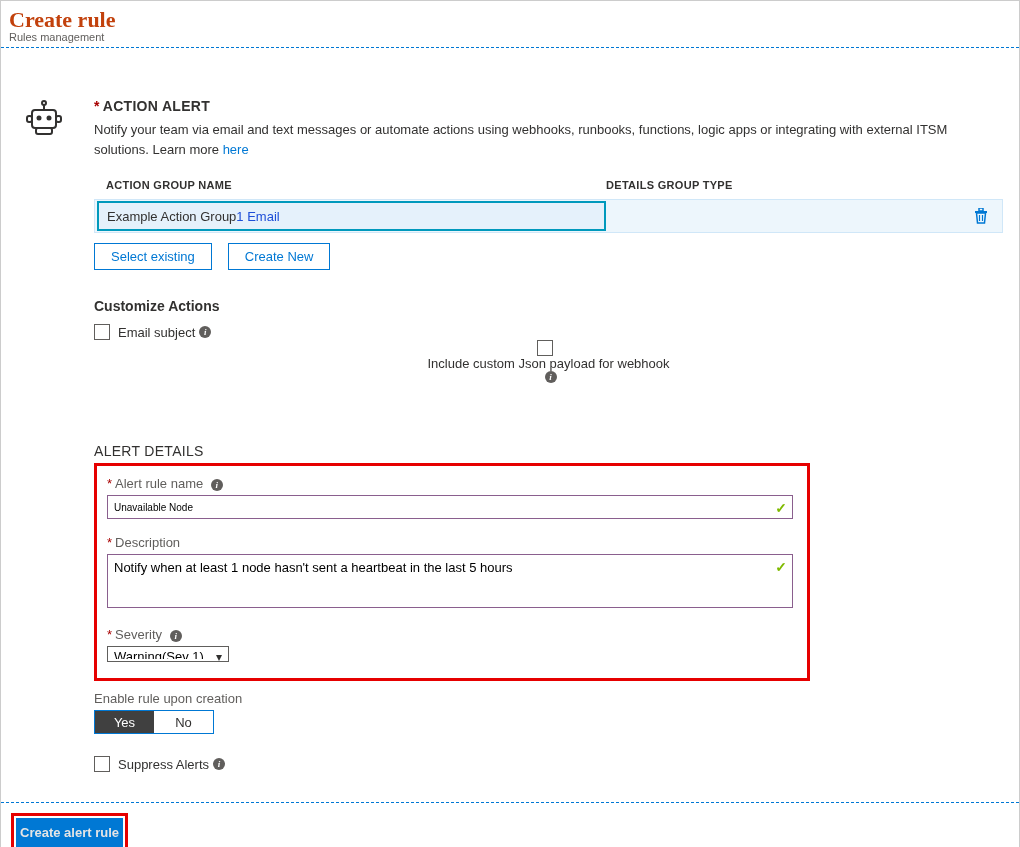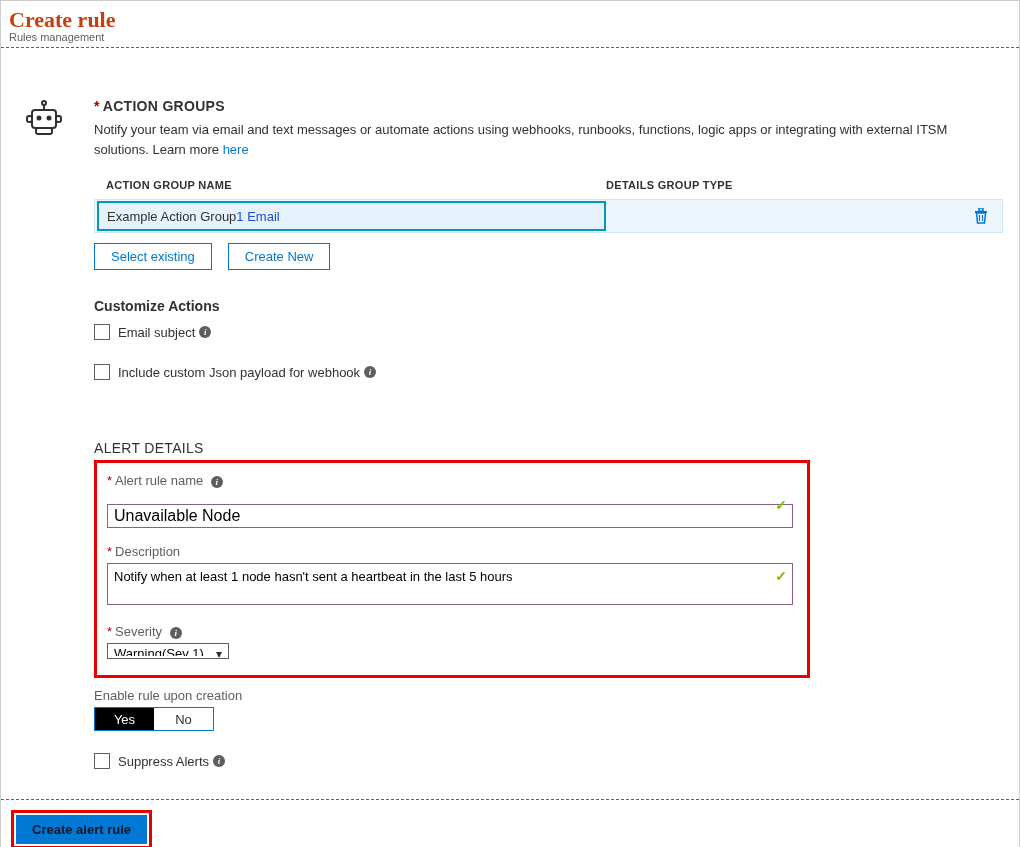--- a/index.html
+++ b/index.html
@@ -151,27 +151,27 @@
       font-size: 13px;
       color: #605e5c;
       margin-top: 4px;
     }
     .text-input {
       width: 100%;
       height: 24px;
       border: 1px solid #8a5f8e;
       padding: 3px 26px 3px 6px;
       font-family: inherit;
-      font-size: 16px;
-      margin-top: 16px;
+      font-size: 10px;
+      margin-top: 4px;
       position: relative;
     }
     .textarea-input {
       width: 100%;
-      height: 42px;
+      height: 54px;
       border: 1px solid #8a5f8e;
       padding: 5px 26px 3px 6px;
       font-family: inherit;
       font-size: 13px;
       margin-top: 4px;
       resize: none;
     }
     .input-wrap { position: relative; }
     .check-icon {
       position: absolute;
@@ -214,40 +214,40 @@
       height: 24px;
       margin-top: 4px;
     }
     .toggle-btn {
       flex: 1;
       border: none;
       font-family: inherit;
       font-size: 13px;
       cursor: pointer;
     }
-    .toggle-btn.active { background: #000000; color: #fff; }
+    .toggle-btn.active { background: #404040; color: #fff; }
     .toggle-btn.inactive { background: #fff; color: #323130; }
     .suppress-row { margin-top: 22px; }
     .footer {
       border-top: 1px dashed #0078d4;
       padding: 10px;
       position: relative;
     }
     .footer-highlight {
       border: 3px solid #e60000;
       display: inline-block;
       padding: 2px;
     }
     .btn-primary {
       background: #0078d4;
-      color: #0f172a;
+      color: #e5e5e5;
       border: none;
       font-size: 13px;
       font-weight: 600;
-      padding: 7px 16px;
+      padding: 7px 4px;
       cursor: pointer;
       font-family: inherit;
     }
   </style>
 </head>
 <body>
 
 <div class="header">
   <h1>Create rule</h1>
   <div class="subtitle">Rules management</div>
@@ -262,21 +262,21 @@
       <circle cx="15" cy="20" r="2.5" fill="#323130"></circle>
       <circle cx="25" cy="20" r="2.5" fill="#323130"></circle>
       <rect x="3" y="18" width="5" height="6" rx="2" fill="none" stroke="#323130" stroke-width="2"></rect>
       <rect x="32" y="18" width="5" height="6" rx="2" fill="none" stroke="#323130" stroke-width="2"></rect>
       <rect x="12" y="30" width="16" height="6" rx="2" fill="none" stroke="#323130" stroke-width="2"></rect>
     </svg>
   </div>
 
   <div class="main">
     <div class="section-title">
-      <span class="required-star">*</span><span>ACTION GROUPS</span>
+      <span class="required-star">*</span><span>ACTION ALERT</span>
     </div>
     <div class="section-desc">
       <span>Notify your team via email and text messages or automate actions using webhooks, runbooks, functions, logic apps or integrating with external ITSM solutions. Learn more </span><a href="#">here</a>
     </div>
 
     <div class="table-headers">
       <div class="th-name">ACTION GROUP NAME</div>
       <div class="th-type">DETAILS GROUP TYPE</div>
     </div>
 
@@ -301,21 +301,21 @@
       <button class="btn-outline">Select existing</button>
       <button class="btn-outline">Create New</button>
     </div>
 
     <div class="customize-title">Customize Actions</div>
     <div class="checkbox-row">
       <div class="checkbox"></div>
       <span class="checkbox-label">Email subject</span>
       <span class="info-icon">i</span>
     </div>
-    <div class="checkbox-row" style="margin-top:24px;">
+    <div class="checkbox-row" style="margin-top:0;flex-direction:column;">
       <div class="checkbox"></div>
       <span class="checkbox-label">Include custom Json payload for webhook</span>
       <span class="info-icon">i</span>
     </div>
 
     <div class="alert-details-title">ALERT DETAILS</div>
 
     <div class="highlight-box">
       <div class="field-label">
         <span class="required-star">*</span><span>Alert rule name</span>

